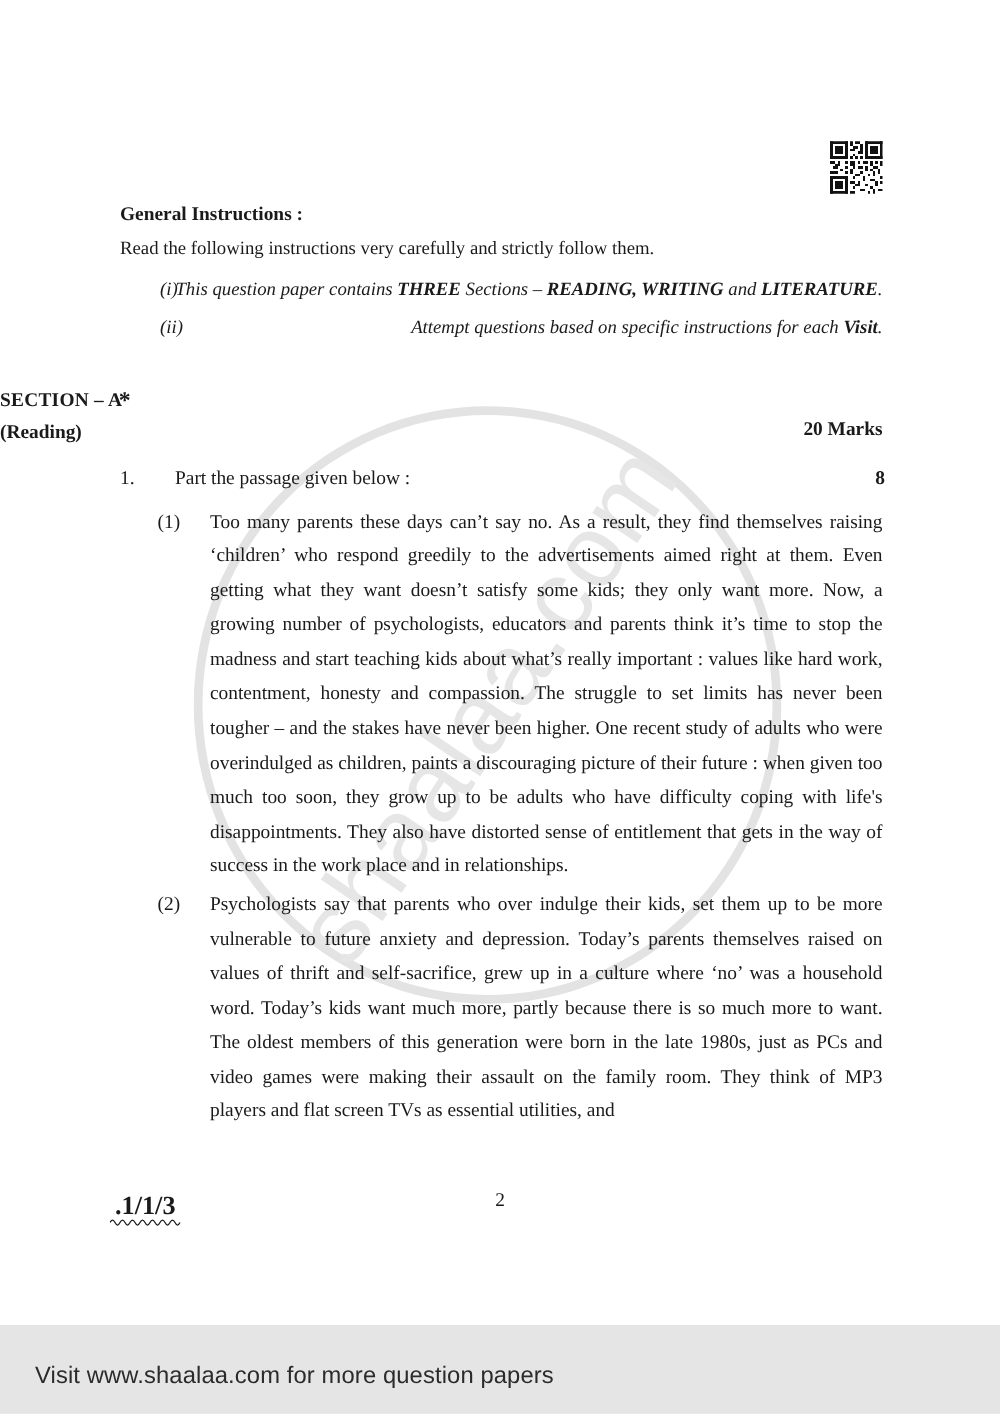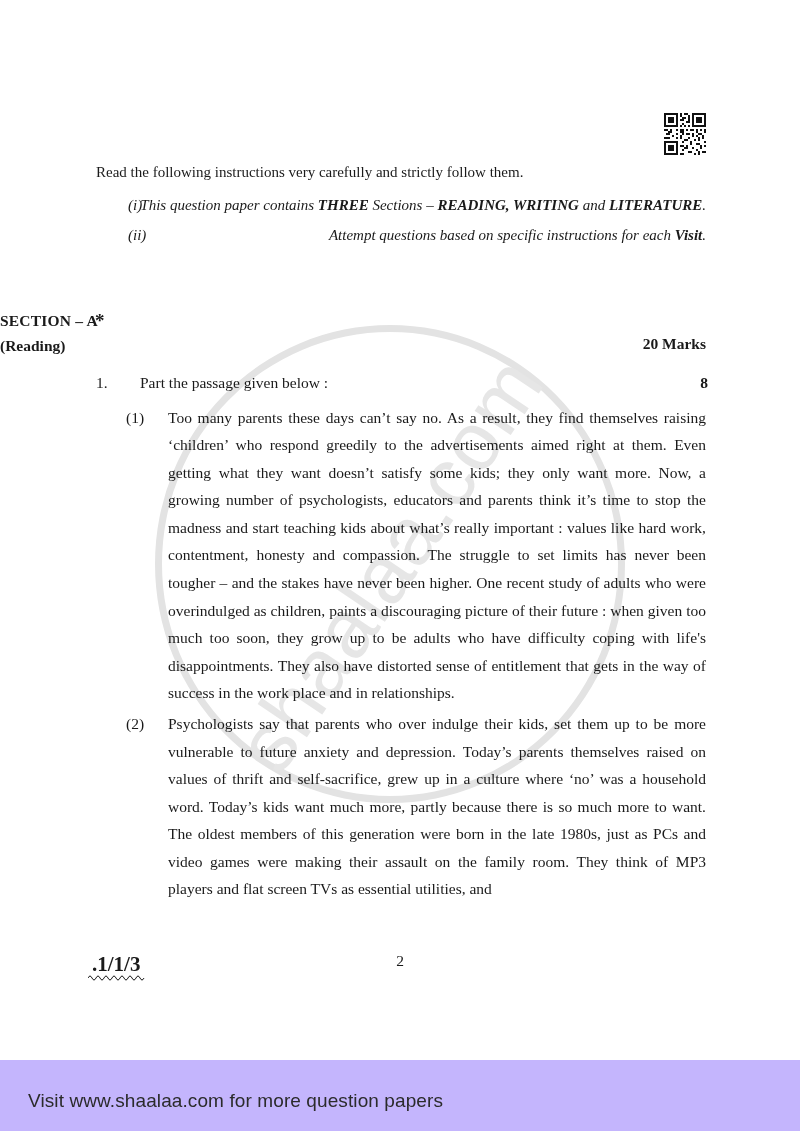--- a/index.html
+++ b/index.html
@@ -243,21 +243,21 @@
     font-size: 15.5px;
   }
 
   
   #bottom-banner {
     position: absolute;
     left: 0;
     top: 1060px;
     width: 800px;
     height: 71px;
-    background: #c4b5fd;
+    background: #e5e5e5;
     z-index: 3;
   }
   #bottom-banner-text {
     position: absolute;
     left: 28px;
     top: 30px;
     font-family: "Liberation Sans", "DejaVu Sans", sans-serif;
     font-size: 19px;
     color: #2b2b2b;
     letter-spacing: 0.1px;
@@ -350,20 +350,21 @@
             <rect x="8" y="20" width="2" height="1"></rect>
           <rect x="15" y="20" width="1" height="1"></rect>
             <rect x="17" y="19" width="1" height="2"></rect>
           <rect x="10" y="17" width="1" height="1"></rect>
             <rect x="20" y="16" width="1" height="1"></rect>
         </g>
       </svg>
     </div>
 
     <div id="gen-instructions">
+      <div class="gi-title">General Instructions :</div>
       <div class="gi-lead">Read the following instructions very carefully and strictly follow them.</div>
       <div id="gi-list">
           <div class="gi-item">
             <div class="gi-num">(i)</div>
             <div class="gi-body"><span>This question paper contains </span><b>THREE</b><span> Sections – </span><b>READING, WRITING</b><span> and </span><b>LITERATURE</b><span>.</span></div>
           </div>
           <div class="gi-item">
             <div class="gi-num">(ii)</div>
             <div class="gi-body"><span>Attempt questions based on specific instructions for each </span><b>Visit</b><span>.</span></div>
           </div>

